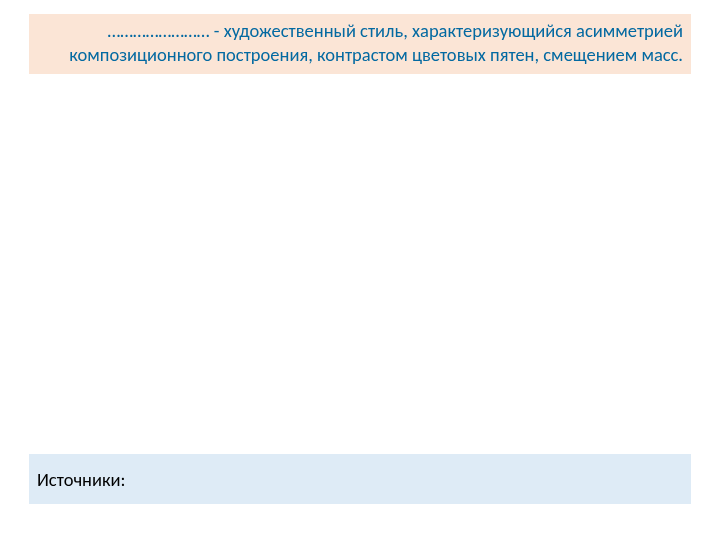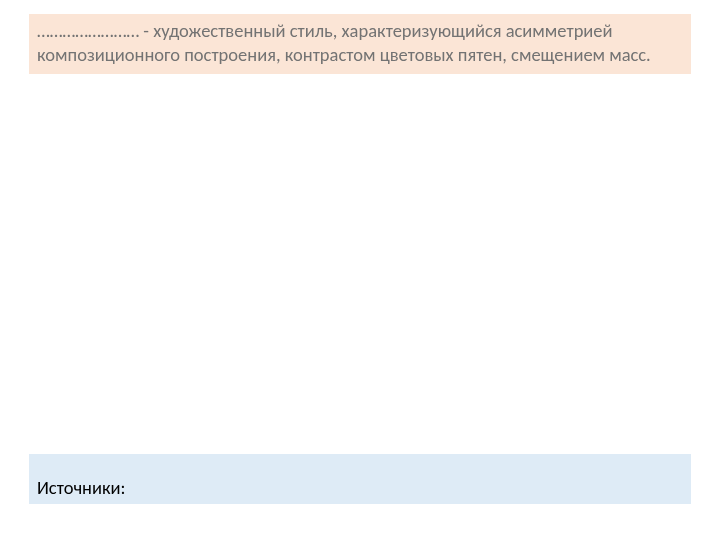--- a/index.html
+++ b/index.html
@@ -16,30 +16,31 @@
     }
     .definition-box {
       position: absolute;
       left: 29px;
       top: 14px;
       width: 662px;
       background: #fbe5d6;
       padding: 5px 8px 7px 8px;
       font-size: 18.5px;
       line-height: 1.3;
-      color: #737373;
+      color: #0369a1;
+      text-align: right;
     }
     .sources-box {
       position: absolute;
       left: 29px;
       top: 454px;
       width: 662px;
       height: 50px;
       background: #deebf6;
-      padding: 22px 8px;
+      padding: 14px 8px;
       font-size: 18.5px;
       color: #000000;
     }
   </style>
 </head>
 <body>
 
 <div class="definition-box">
   <span>…………………… - художественный стиль, характеризующийся асимметрией композиционного построения, контрастом цветовых пятен, смещением масс.</span>
 </div>

